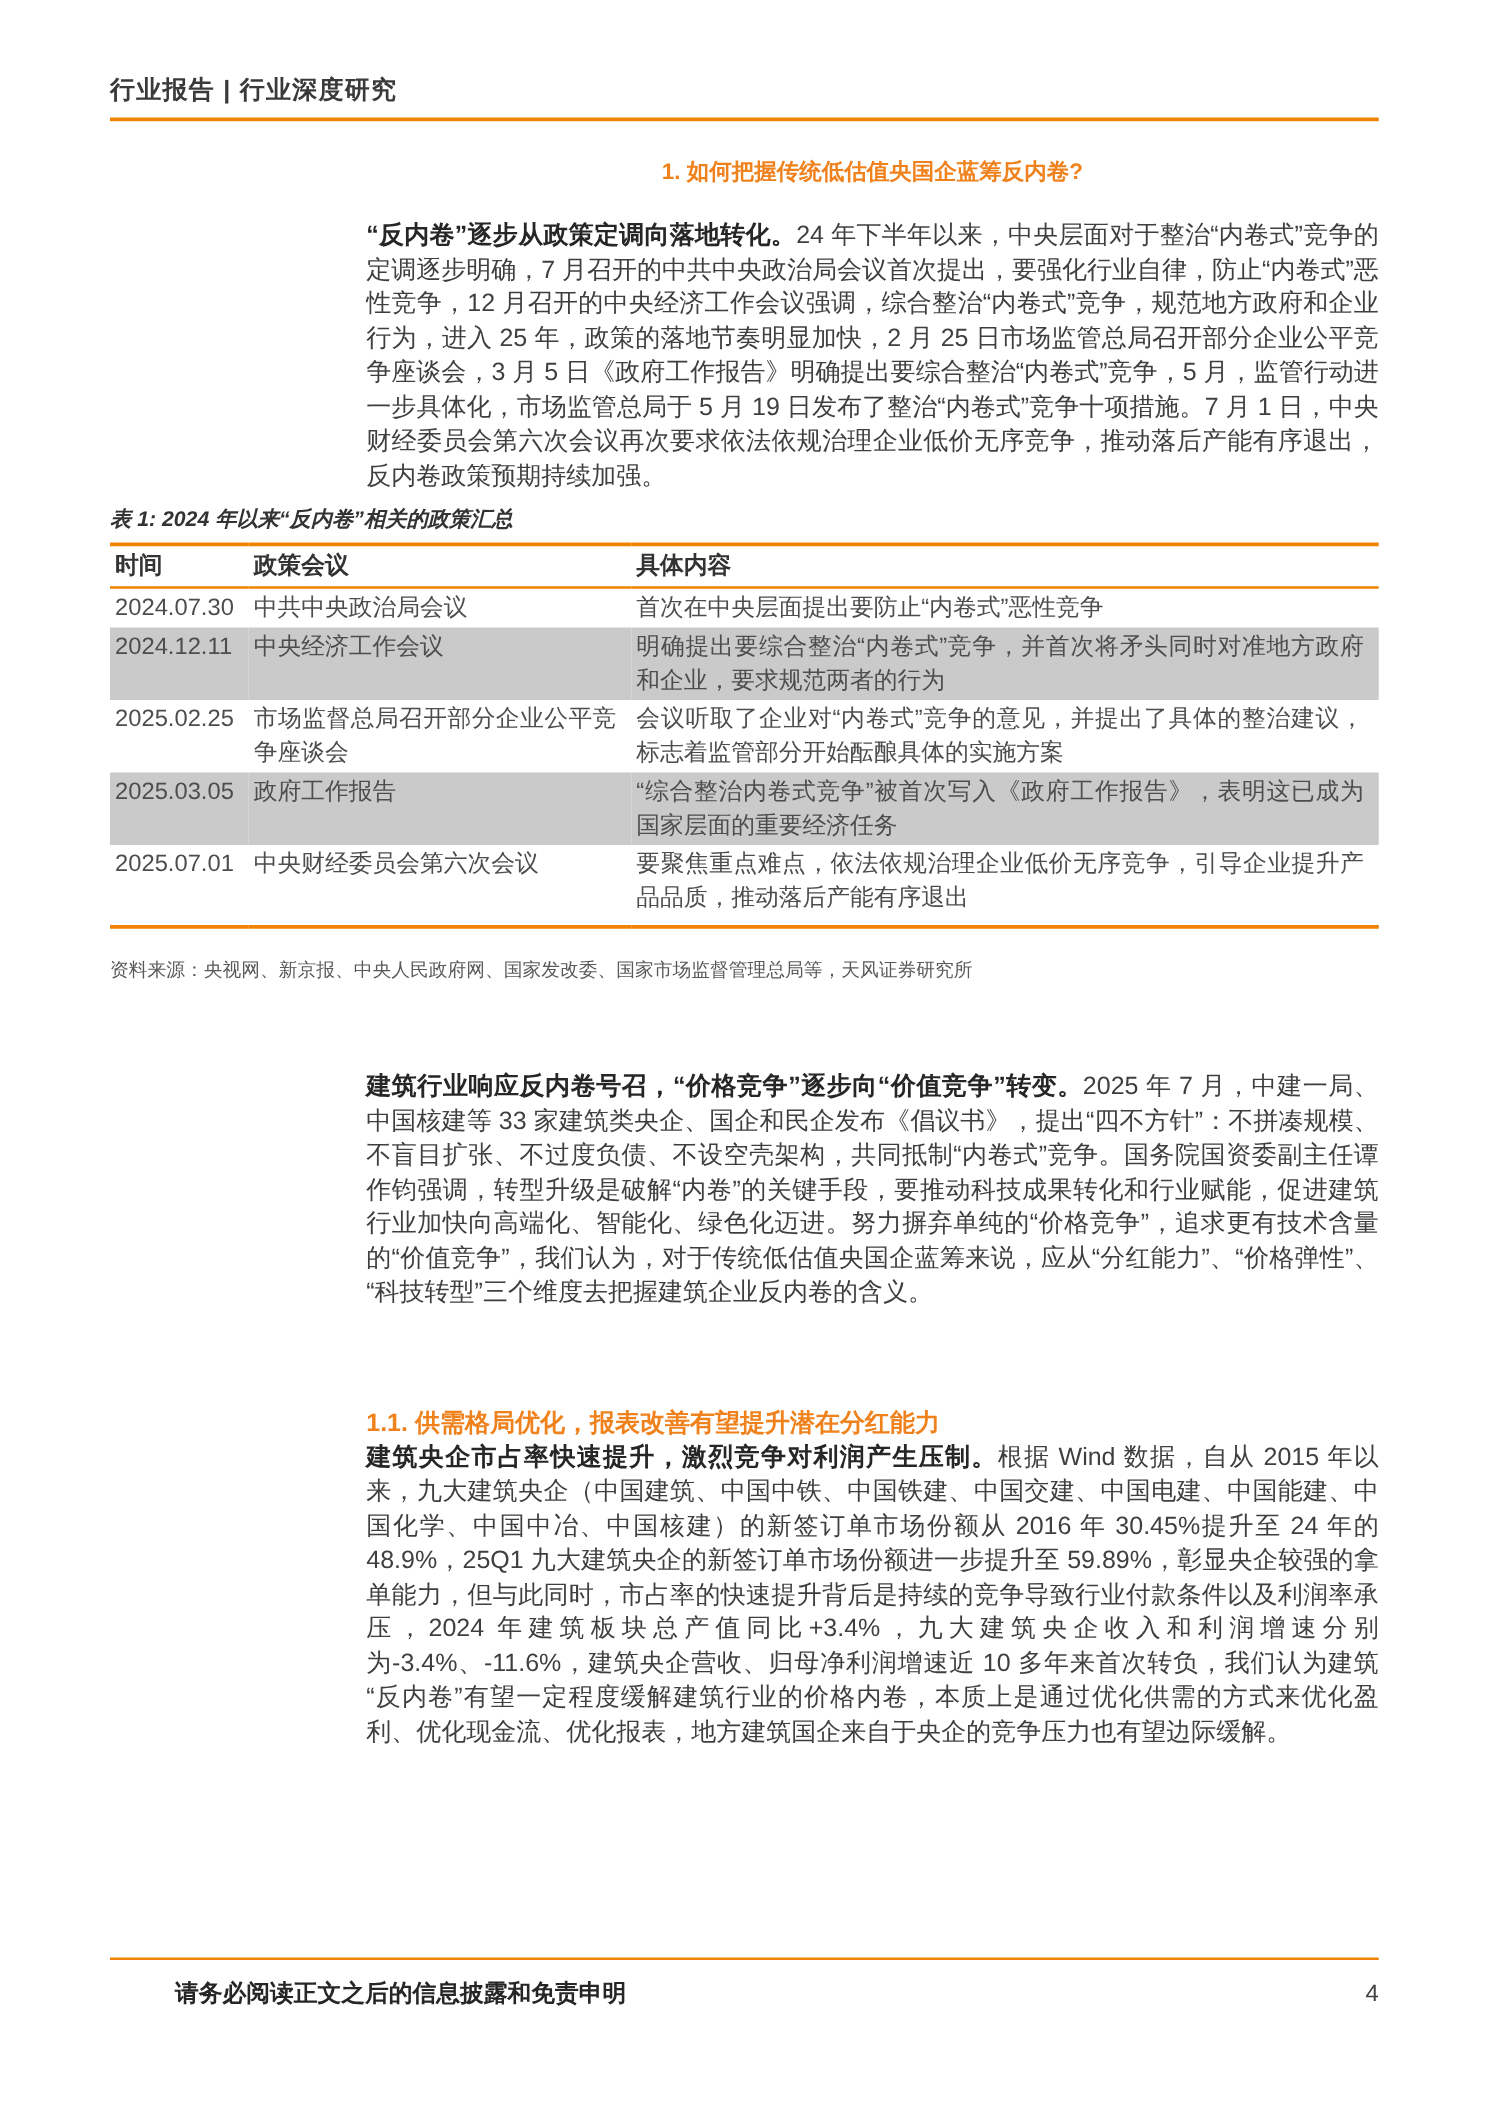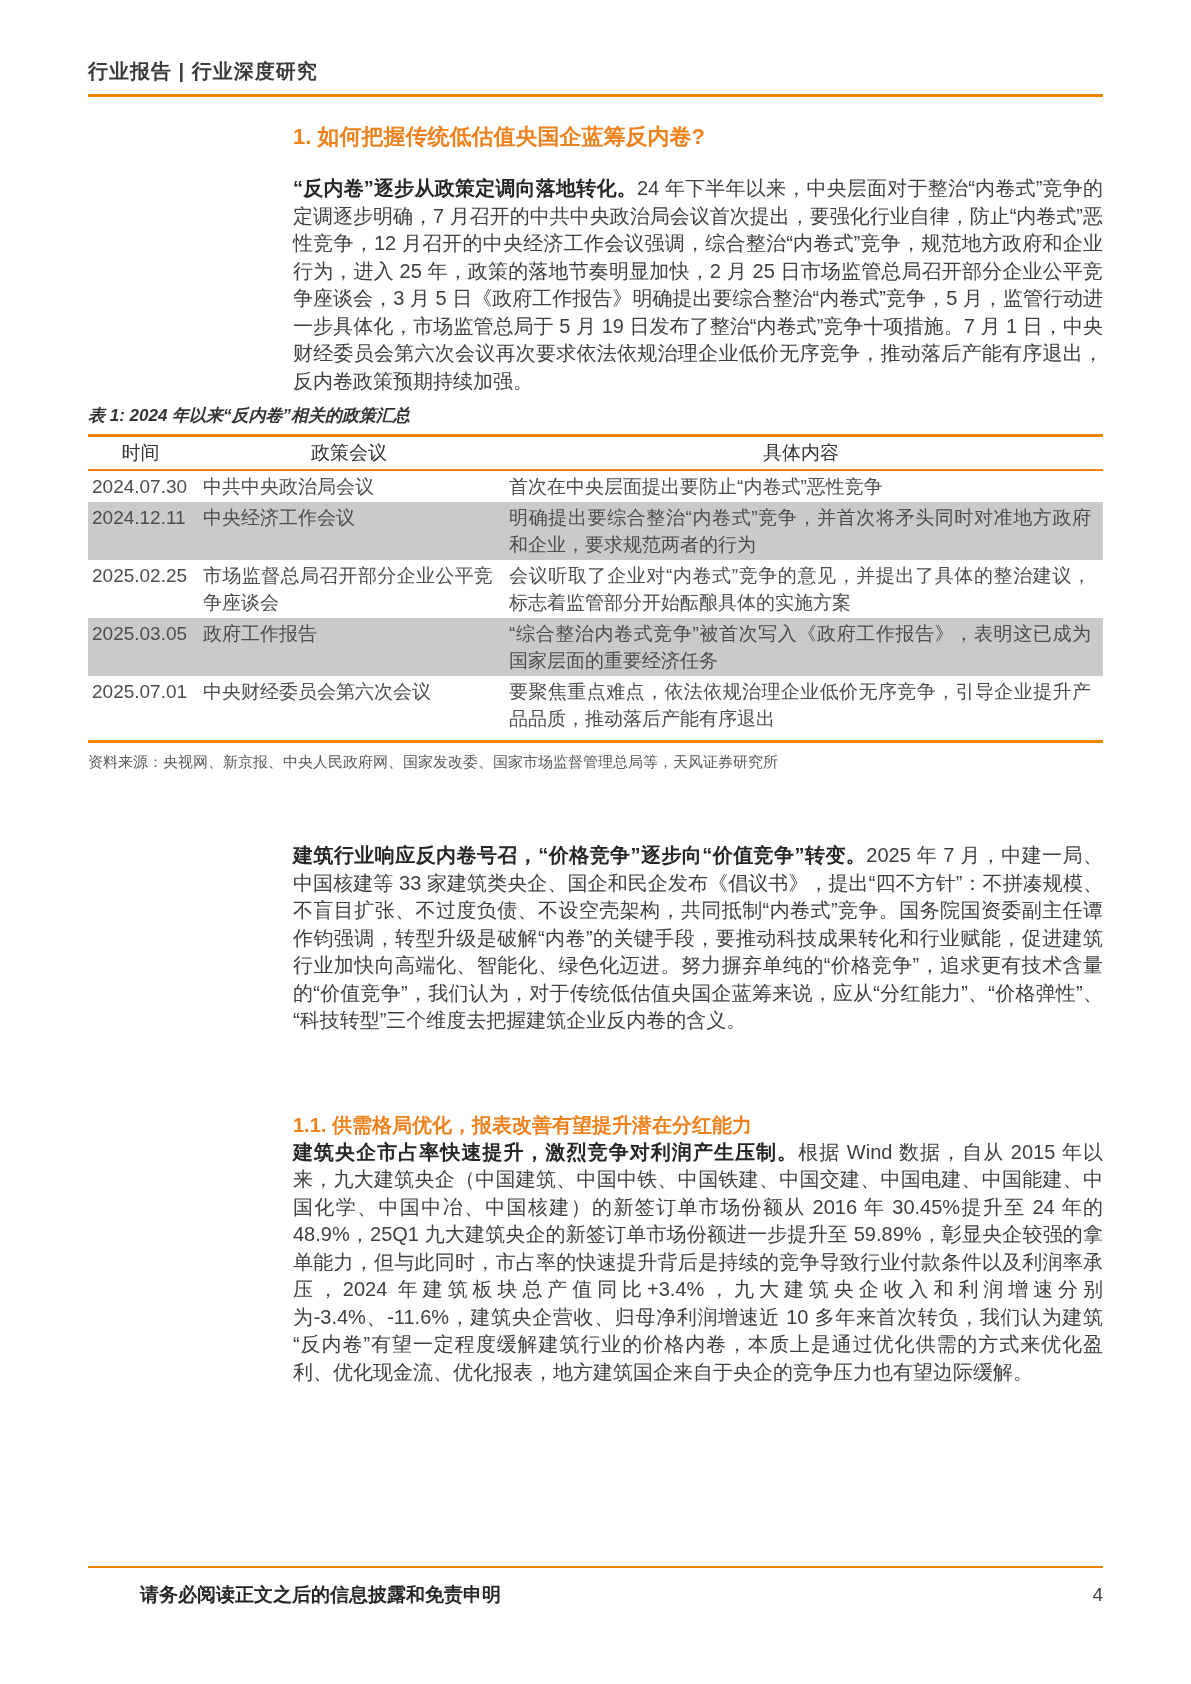--- a/index.html
+++ b/index.html
@@ -26,24 +26,25 @@
   }
   .header-rule {
     margin-top: 9px;
     height: 3px;
     background: var(--accent, #F08300);
   }
 
   
   h1.section-title {
     margin: 25px 0 0 205px;
-    font-size: 22px;
+    font-size: 18px;
     line-height: 30px;
     font-weight: bold;
     color: var(--heading, #F0821E);
+    text-align: center;
   }
   h2.subsection-title {
     margin: 76px 0 0 205px;
     font-size: 20px;
     line-height: 28px;
     font-weight: bold;
     color: var(--heading, #F0821E);
   }
 
   
@@ -73,40 +74,40 @@
     width: 100%;
     border-collapse: collapse;
     border-top: 3px solid var(--accent, #F08300);
     border-bottom: 3px solid var(--accent, #F08300);
     font-size: 19px;
     color: var(--table-text, #4D4D4D);
   }
   table.policy-table col.c-date { width: 108px; }
   table.policy-table col.c-meeting { width: 306px; }
   table.policy-table thead th {
-    text-align: center;
-    font-weight: normal;
+    text-align: left;
+    font-weight: bold;
     color: #333333;
     padding: 3px 10px 3px 4px;
     line-height: 26px;
     border-bottom: 2px solid var(--accent, #F08300);
   }
   table.policy-table td {
     vertical-align: top;
     padding: 2px 12px 2px 4px;
     line-height: 27px;
     text-align: justify;
   }
   table.policy-table tbody tr:nth-child(even) {
     background: var(--row-shade, #CACACA);
   }
   table.policy-table tbody tr:last-child td { padding-bottom: 8px; }
 
   .source-note {
-    margin-top: 10px;
+    margin-top: 24px;
     font-size: 15px;
     color: var(--source-text, #595959);
   }
 
   
   .page-footer {
     position: absolute;
     left: 88px;
     right: 88px;
     top: 1566px;

